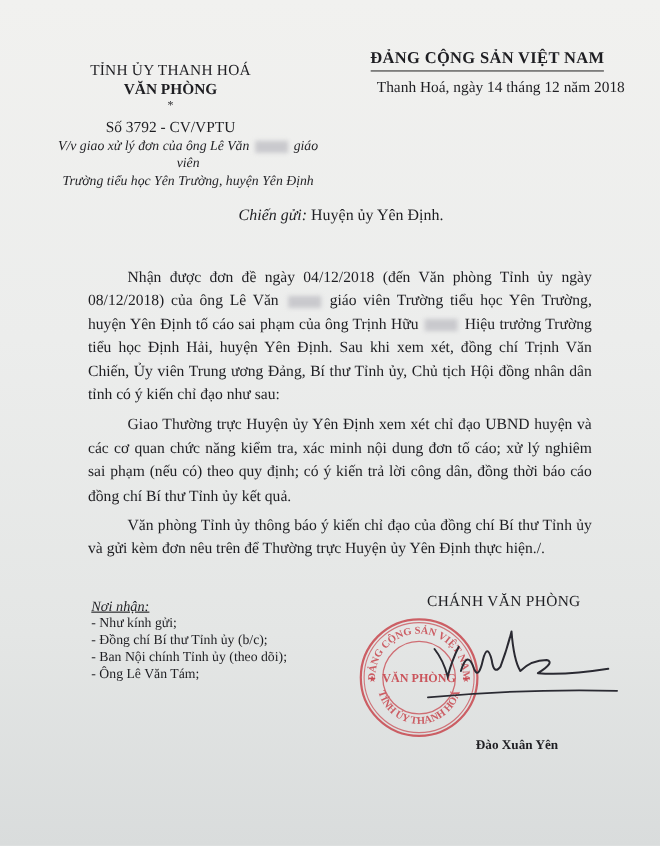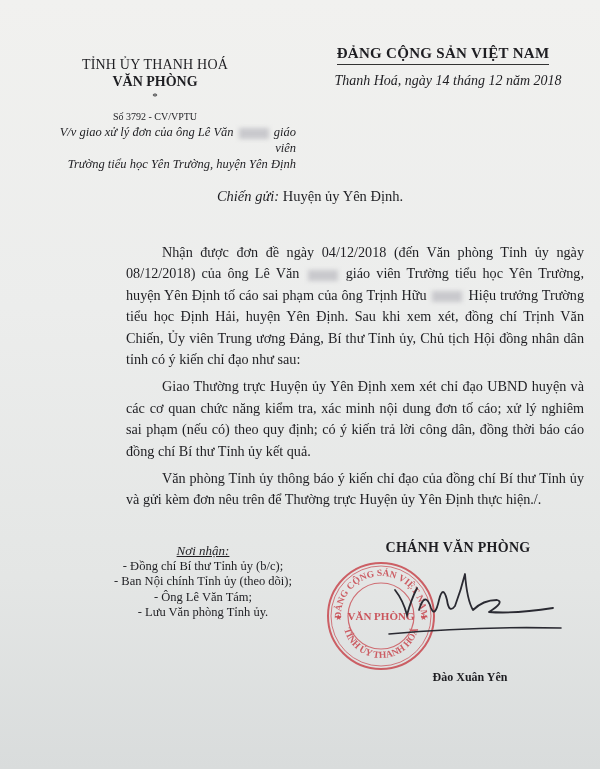--- a/index.html
+++ b/index.html
@@ -13,39 +13,39 @@
       background: linear-gradient(180deg, #f1f1ef 0%, #ecedec 40%, #e4e6e5 75%, #d9dcdc 100%);
       font-family: "Liberation Serif", "DejaVu Serif", serif;
       color: #1e1e22;
       position: relative;
     }
     .page {
       position: absolute;
       left: 0; top: 0;
       width: 600px; height: 769px;
     }
-    .abs { position: absolute; text-align: center; }
+    .abs { position: absolute; }
 
     
     .hdr-left {
       left: 40px; top: 56px; width: 230px;
       text-align: center;
       font-size: 14px;
       line-height: 17px;
     }
     .hdr-left .org { font-weight: normal; letter-spacing: 0.2px; }
     .hdr-left .dept { font-weight: bold; }
     .hdr-left .star { font-size: 11px; line-height: 12px; }
-    .hdr-left .number { font-size: 10px; margin-top: 6px; }
+    .hdr-left .number { font-size: 14px; margin-top: 6px; }
     .subject {
       left: 46px; top: 124px; width: 250px;
       font-style: italic;
       font-size: 12.5px;
       line-height: 16px;
-      text-align: right;
+      text-align: center;
     }
     .blur {
       display: inline-block;
       width: 30px; height: 11px;
       background: #c9c9cd;
       filter: blur(2px);
       vertical-align: middle;
       margin: 0 2px;
     }
 
@@ -56,59 +56,58 @@
     }
     .hdr-right .party {
       font-weight: bold;
       font-size: 15px;
       letter-spacing: 0.3px;
       display: inline-block;
       padding-bottom: 2px;
       border-bottom: 1px solid #333;
     }
     .hdr-right .date {
-      font-style: italic;
       font-size: 14px;
       margin-top: 8px;
-      text-align: center;
+      text-align: right;
       padding-left: 10px;
     }
 
     
     .recipient {
       left: 100px; top: 188px; width: 420px;
       font-size: 14.5px;
       text-align: center;
     }
     .recipient .lbl { font-style: italic; }
 
     
     .body-text {
       left: 80px; top: 242px; width: 458px;
       font-size: 14.2px;
       line-height: 21.4px;
       text-align: justify;
-      margin-left: 46px;
     }
     .body-text p { margin: 0 0 6px 0; text-indent: 36px; }
 
     
     .recv {
       left: 83px; top: 543px; width: 240px;
       font-size: 12.5px;
       line-height: 15.5px;
     }
     .recv .title { text-decoration: underline; font-style: italic; font-size: 13px; }
     .recv ul { list-style: none; margin: 0; padding: 0; }
     .recv li::before { content: "- "; }
 
     
     .sign-title {
       left: 358px; top: 540px; width: 200px;
-      font-weight: bold;
+      text-align: center;
+      font-weight: normal;
       font-size: 14px;
       letter-spacing: 0.3px;
     }
     .signer {
       left: 370px; top: 670px; width: 200px;
       text-align: center;
       font-weight: bold;
       font-size: 12px;
     }
     .seal {
@@ -158,24 +157,24 @@
       <span class="blur"></span>
       <span>Hiệu trưởng Trường tiểu học Định Hải, huyện Yên Định. Sau khi xem xét, đồng chí Trịnh Văn Chiến, Ủy viên Trung ương Đảng, Bí thư Tỉnh ủy, Chủ tịch Hội đồng nhân dân tỉnh có ý kiến chỉ đạo như sau:</span>
     </p>
     <p>Giao Thường trực Huyện ủy Yên Định xem xét chỉ đạo UBND huyện và các cơ quan chức năng kiểm tra, xác minh nội dung đơn tố cáo; xử lý nghiêm sai phạm (nếu có) theo quy định; có ý kiến trả lời công dân, đồng thời báo cáo đồng chí Bí thư Tỉnh ủy kết quả.</p>
     <p>Văn phòng Tỉnh ủy thông báo ý kiến chỉ đạo của đồng chí Bí thư Tỉnh ủy và gửi kèm đơn nêu trên để Thường trực Huyện ủy Yên Định thực hiện./.</p>
   </div>
 
   <div class="abs recv">
     <div class="title">Nơi nhận:</div>
     <ul>
+      <li>Như kính gửi;</li>
       <li>Đồng chí Bí thư Tỉnh ủy (b/c);</li>
       <li>Ban Nội chính Tỉnh ủy (theo dõi);</li>
       <li>Ông Lê Văn Tám;</li>
-      <li>Lưu Văn phòng Tỉnh ủy.</li>
     </ul>
   </div>
 
   <div class="abs sign-title">CHÁNH VĂN PHÒNG</div>
 
   <div class="abs seal">
     <svg width="112" height="112" viewBox="0 0 112 112">
       <defs>
         <path id="sealTop" d="M 16 56 A 40 40 0 0 1 96 56"></path>
         <path id="sealBot" d="M 18 60 A 38 38 0 0 0 94 60"></path>

